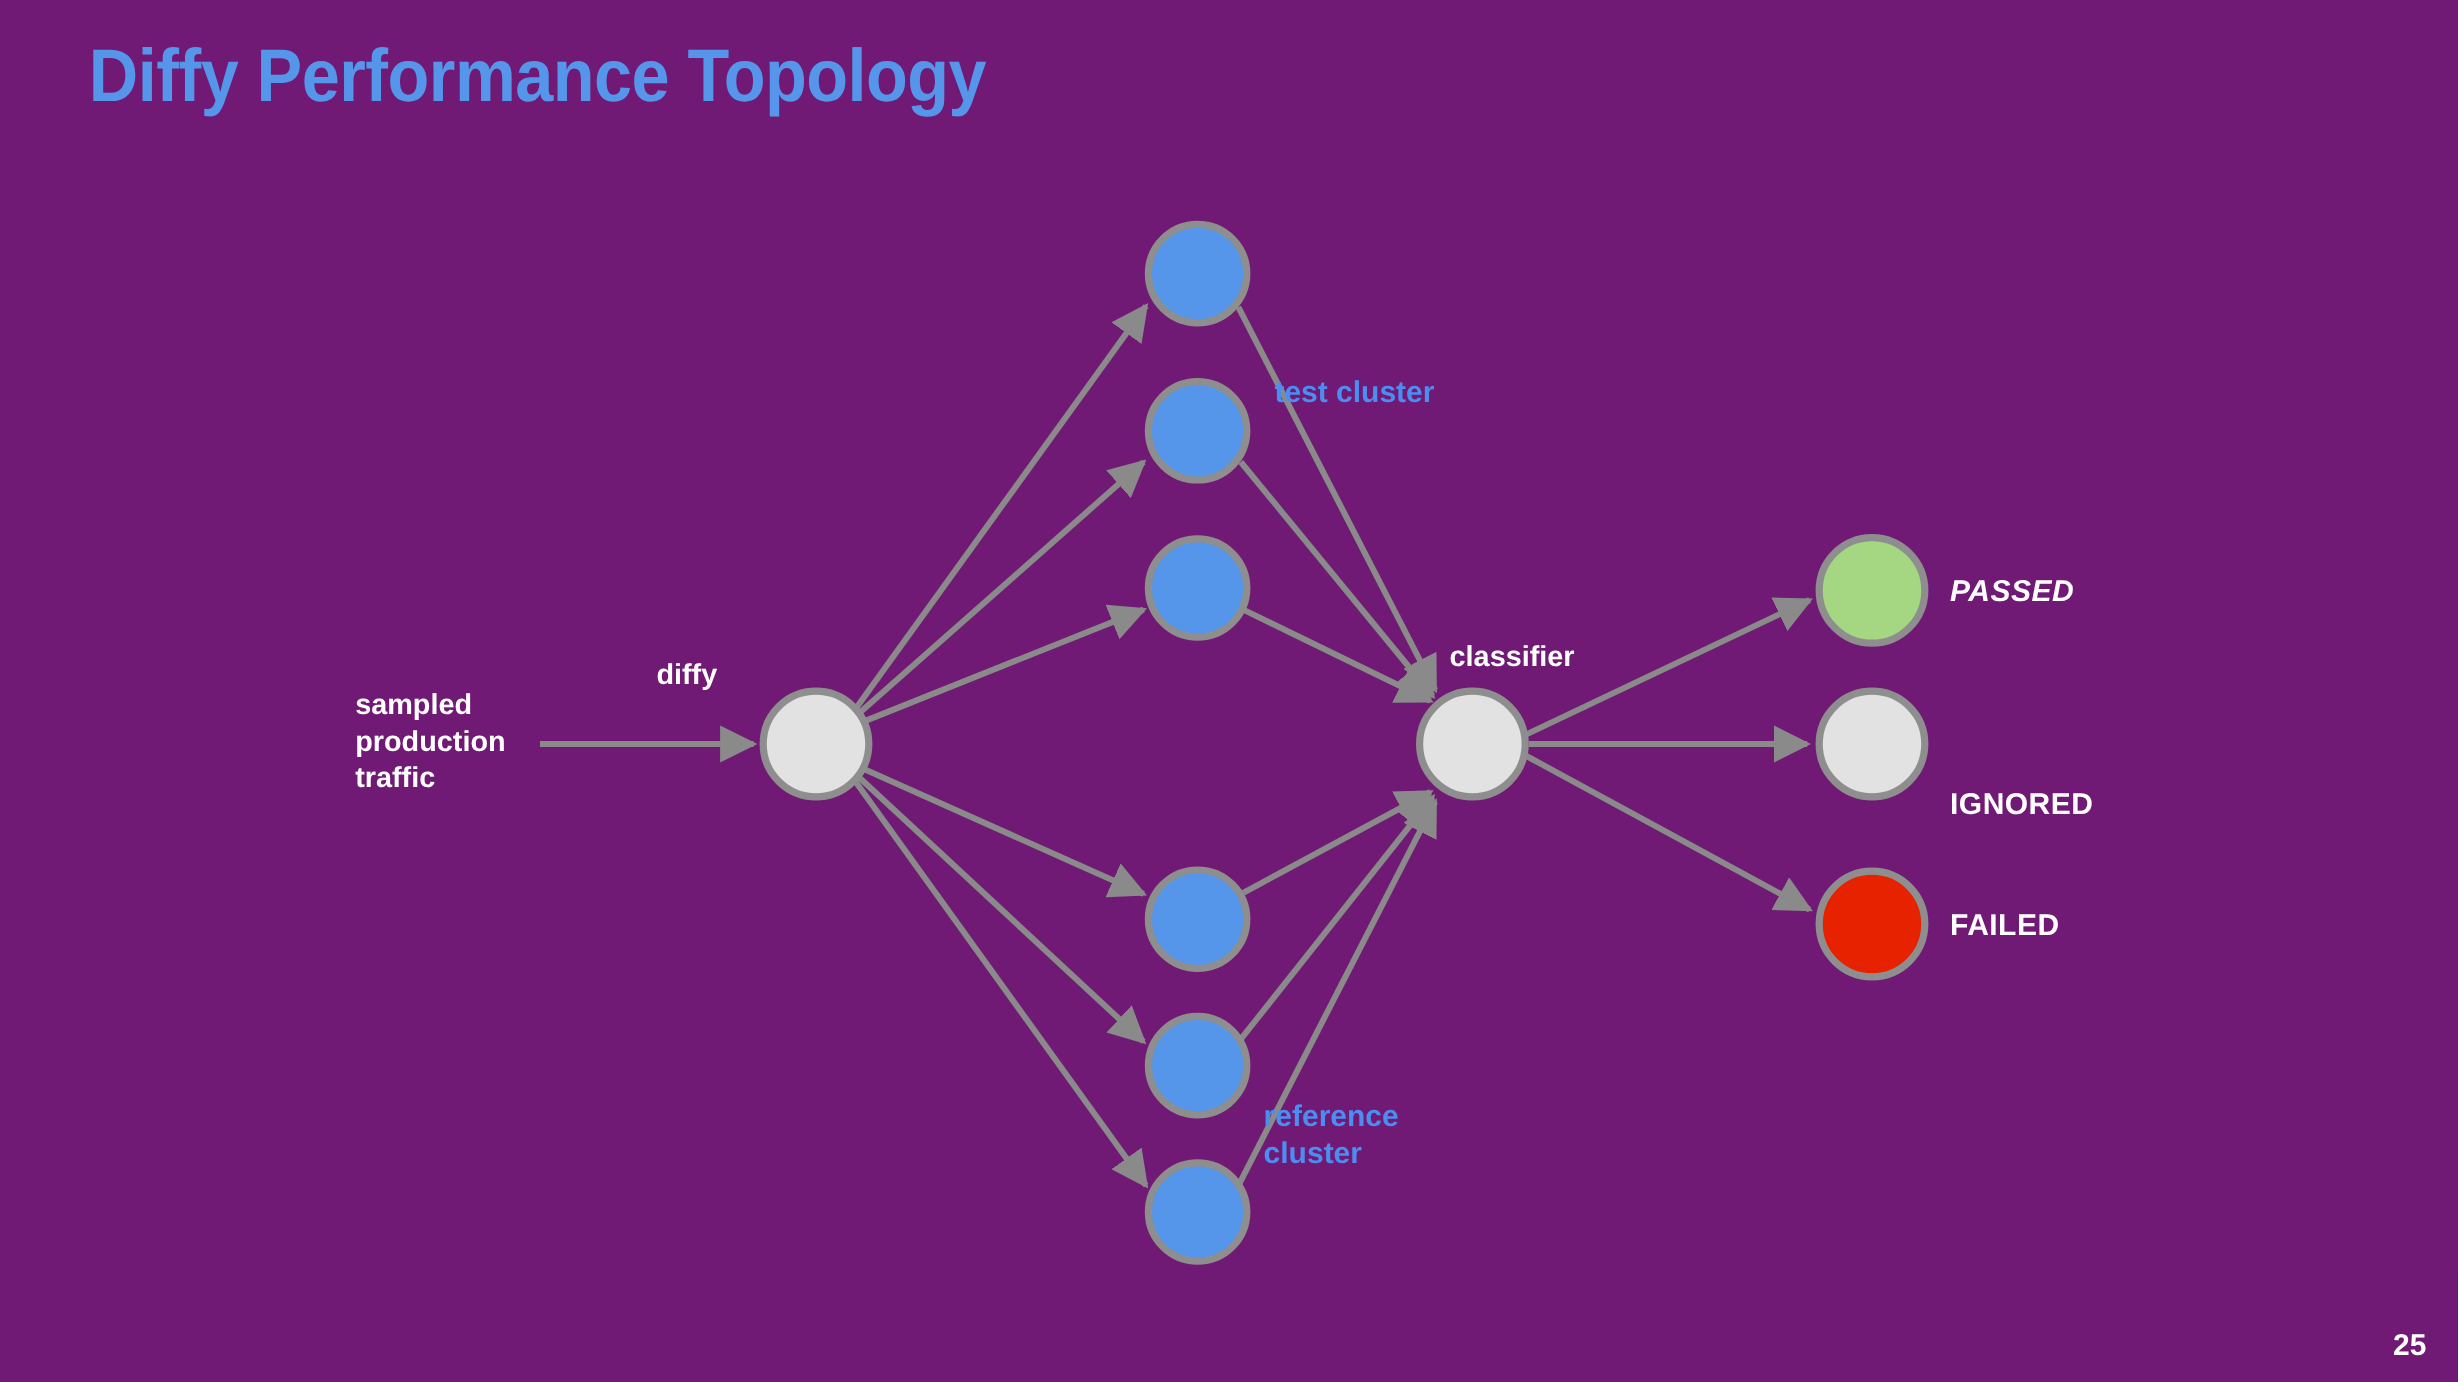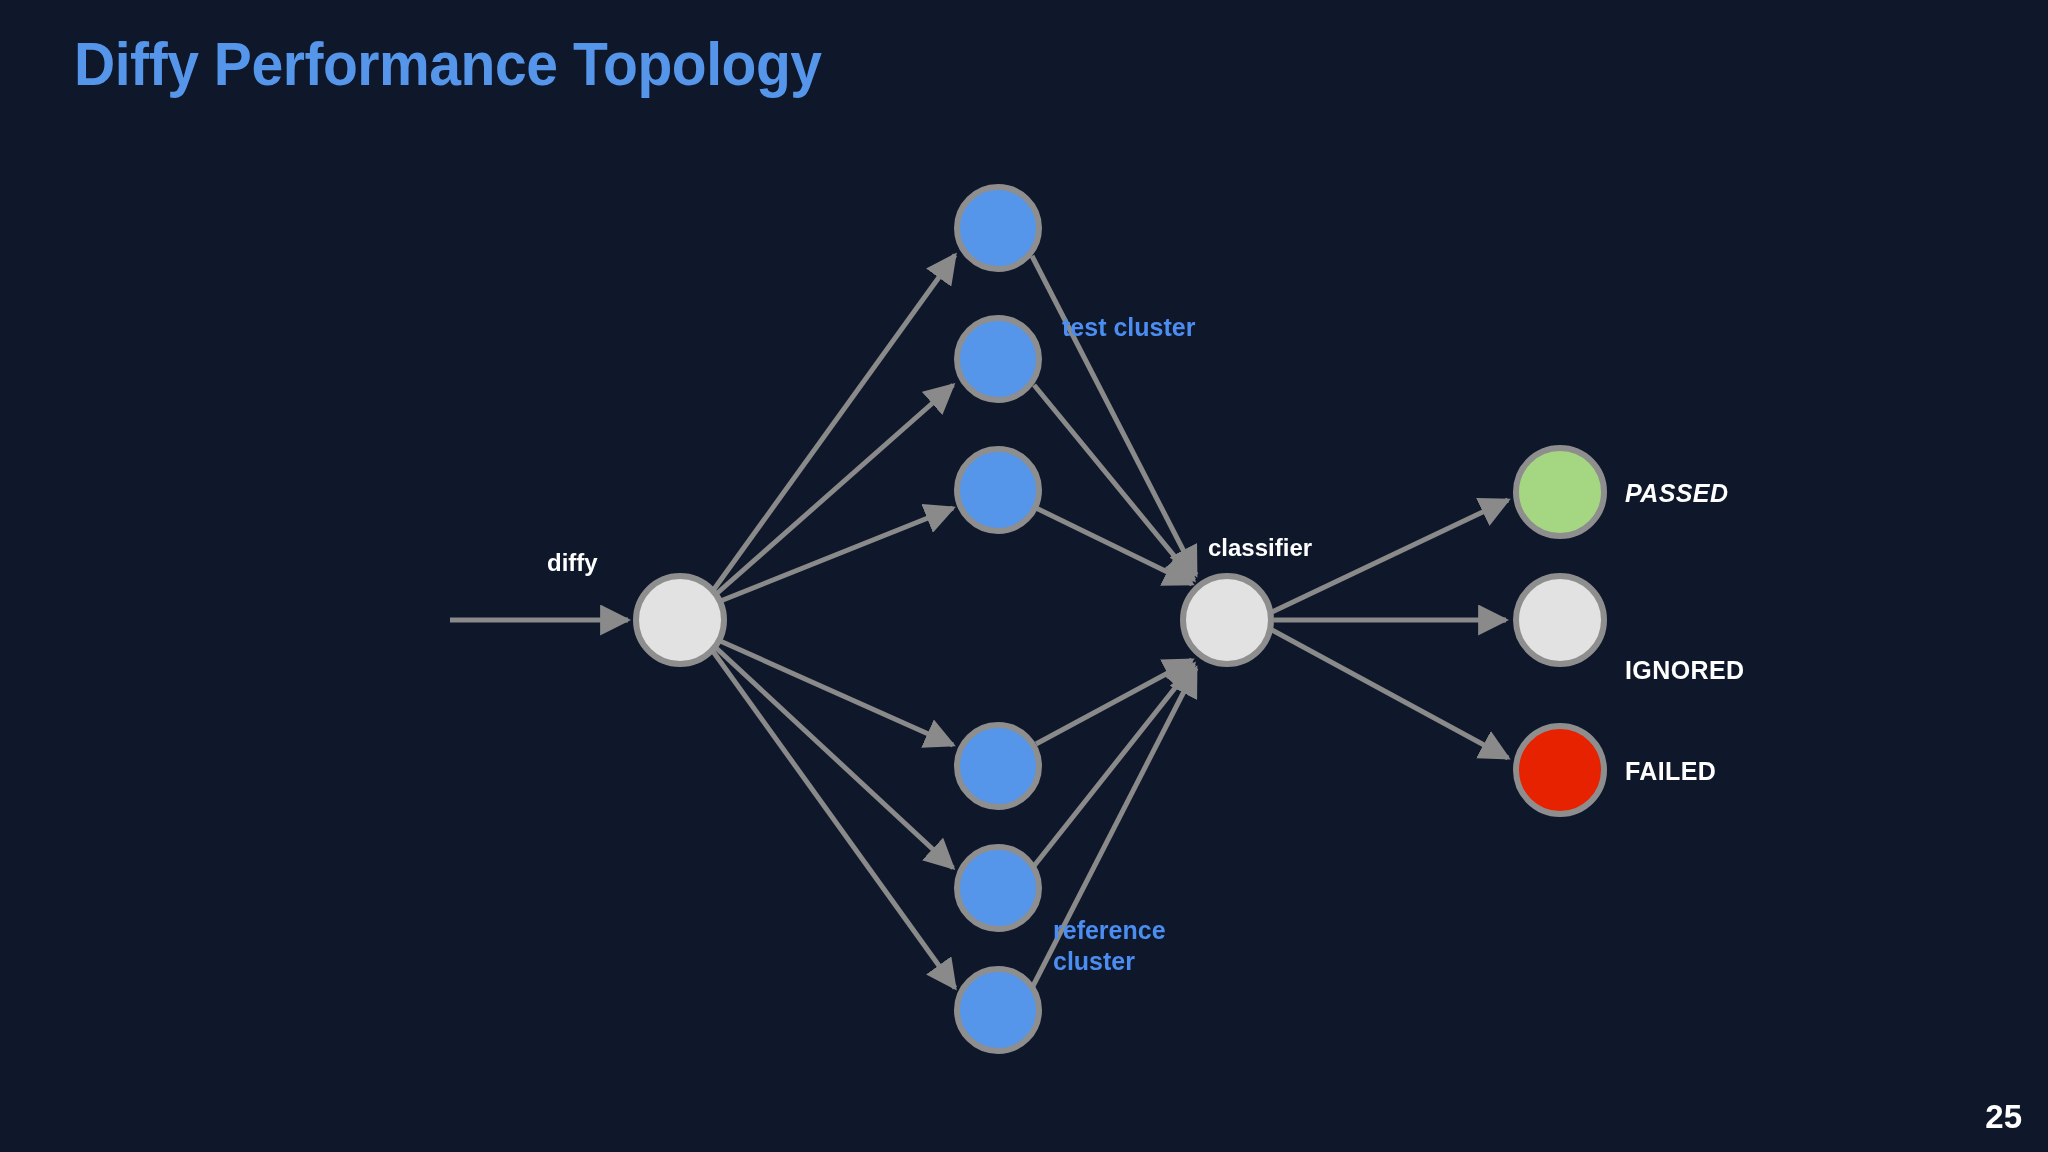--- a/index.html
+++ b/index.html
@@ -4,21 +4,21 @@
 <style>
   html, body {
     margin: 0;
     padding: 0;
     background: #313547;
   }
   #slide {
     position: relative;
     width: 2048px;
     height: 1152px;
-    background: #0f172a;
+    background: #701a75;
     overflow: hidden;
     font-family: "Liberation Sans", sans-serif;
   }
   #slide-title {
     position: absolute;
     left: 74px;
     top: 28px;
     font-size: 62px;
     font-weight: bold;
     color: #5596ea;
@@ -57,21 +57,21 @@
     font-size: 25px;
     letter-spacing: 0.4px;
     white-space: nowrap;
   }
   #page-number {
     position: absolute;
     right: 26px;
     bottom: 16px;
     color: #ffffff;
     font-weight: bold;
-    font-size: 33px;
+    font-size: 25px;
   }
 </style>
 </head>
 <body>
 
 <div id="slide">
 
   <div id="slide-title">Diffy Performance Topology</div>
 
   <svg id="graph-svg" viewBox="0 0 2048 1152" xmlns="http://www.w3.org/2000/svg">
@@ -139,20 +139,23 @@
       <circle cx="1560" cy="492" r="44" fill="#a5d681" stroke="#8e8e8e" stroke-width="6"></circle>
     </g>
     <g>
       <circle cx="1560" cy="620" r="44" fill="#e2e2e2" stroke="#8e8e8e" stroke-width="6"></circle>
     </g>
     <g>
       <circle cx="1560" cy="770" r="44" fill="#e62200" stroke="#8e8e8e" stroke-width="6"></circle>
     </g>
   </svg>
 
+  <div class="node-label" style="left:296px; top:573px;">sampled
+production
+traffic</div>
 
   <div class="node-label" style="left:547px; top:548px;">diffy</div>
 
   <div class="node-label" style="left:1208px; top:533px;">classifier</div>
 
   <div class="cluster-label" style="left:1062px; top:312px;">test cluster</div>
 
   <div class="cluster-label" style="left:1053px; top:915px;">reference
 cluster</div>
 

